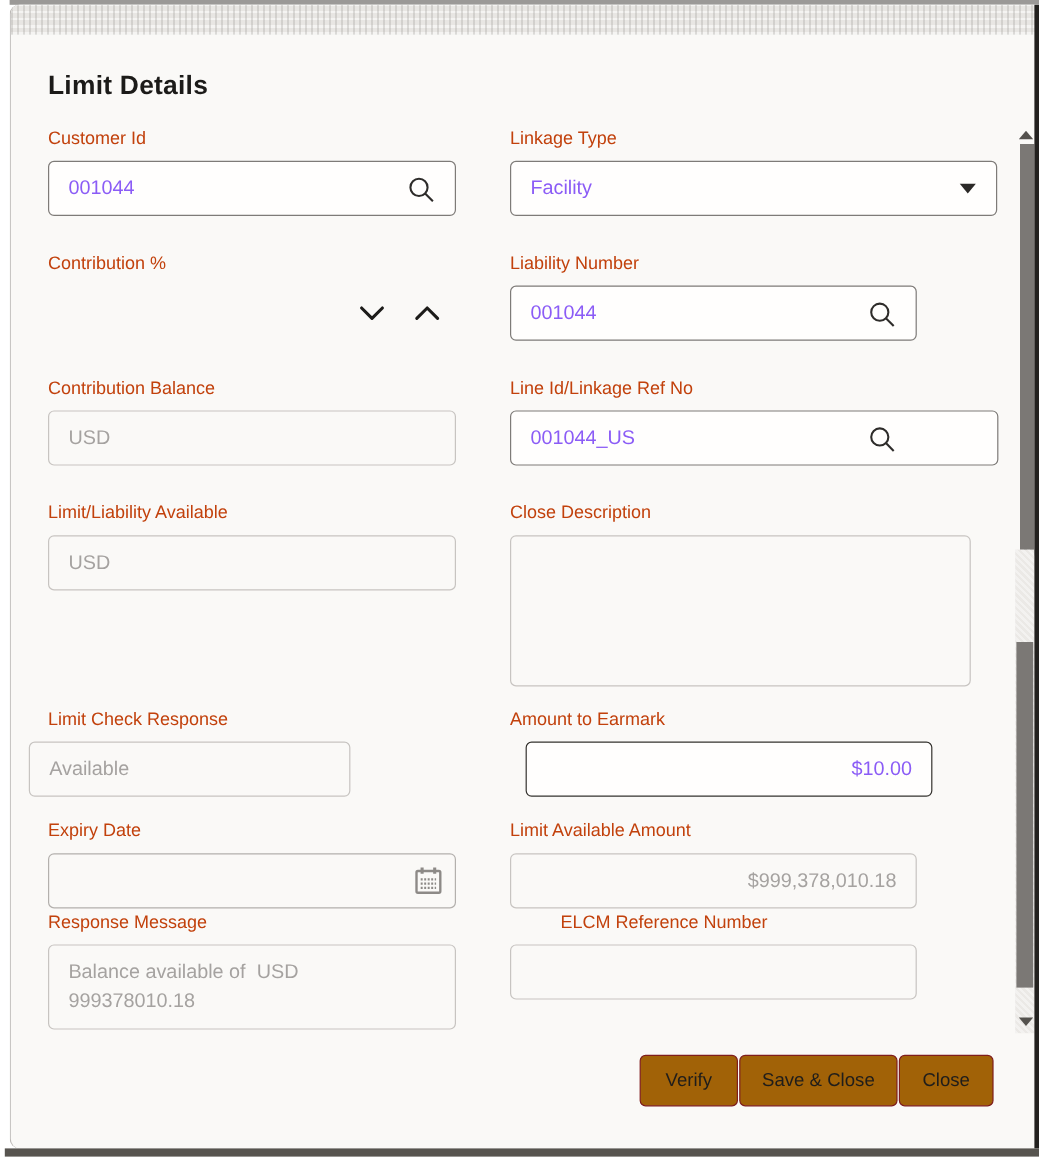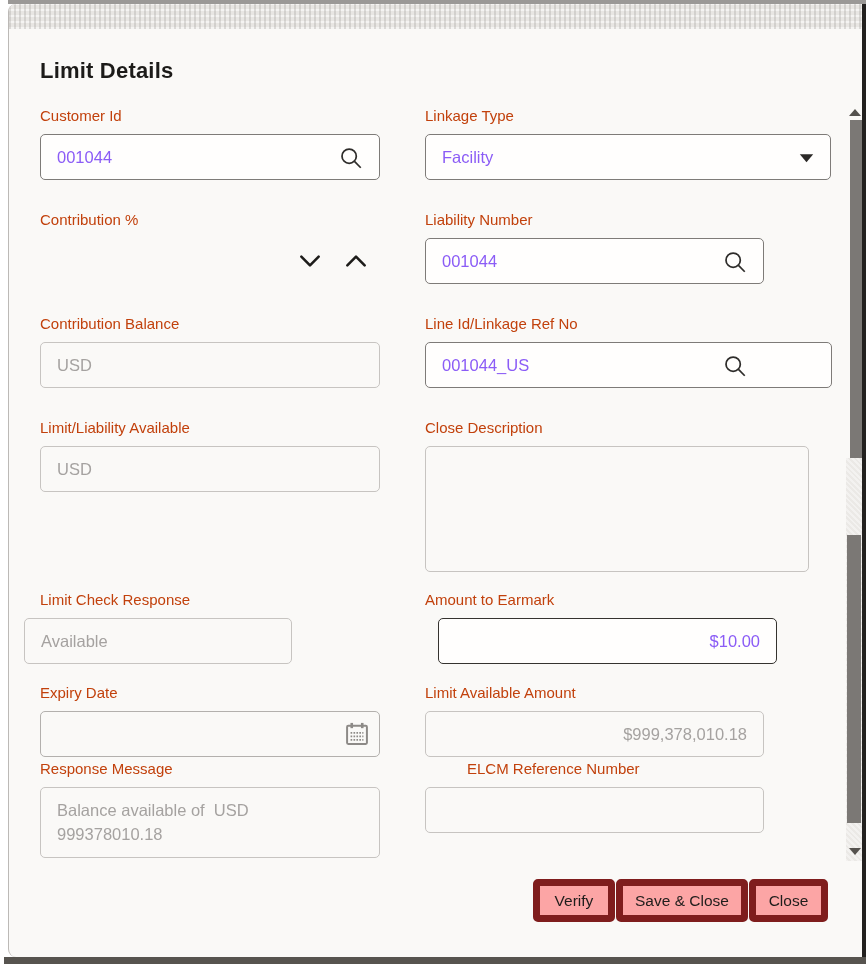--- a/index.html
+++ b/index.html
@@ -56,21 +56,21 @@
     font-size:16.5px;line-height:24px;color:#a5a2a0;
     padding:10px 16px;white-space:pre-wrap;
   }
 
   .icon{position:absolute;display:flex;align-items:center;justify-content:center;}
   .icon svg{display:block;}
   .clickable{cursor:pointer;}
 
   .btn{
     position:absolute;height:43px;box-sizing:border-box;border-radius:5px;
-    border:7px solid #7f1d1d;background:#fca5a5;color:#1f1d1b;
+    border:1px solid #7f1d1d;background:#a16207;color:#1f1d1b;
     font-family:"Liberation Sans", sans-serif;font-size:15.5px;
     display:flex;align-items:center;justify-content:center;cursor:pointer;
   }
 
   
   .scroll-up{position:absolute;left:849px;top:109px;width:0;height:0;
     border-left:6px solid transparent;border-right:6px solid transparent;
     border-bottom:7px solid #55524e;cursor:pointer;}
   .outer-thumb{position:absolute;left:850px;top:120px;width:12px;height:343px;background:#7b7875;cursor:pointer;}
   .inner-track{position:absolute;left:846px;top:458px;width:16px;height:403px;

